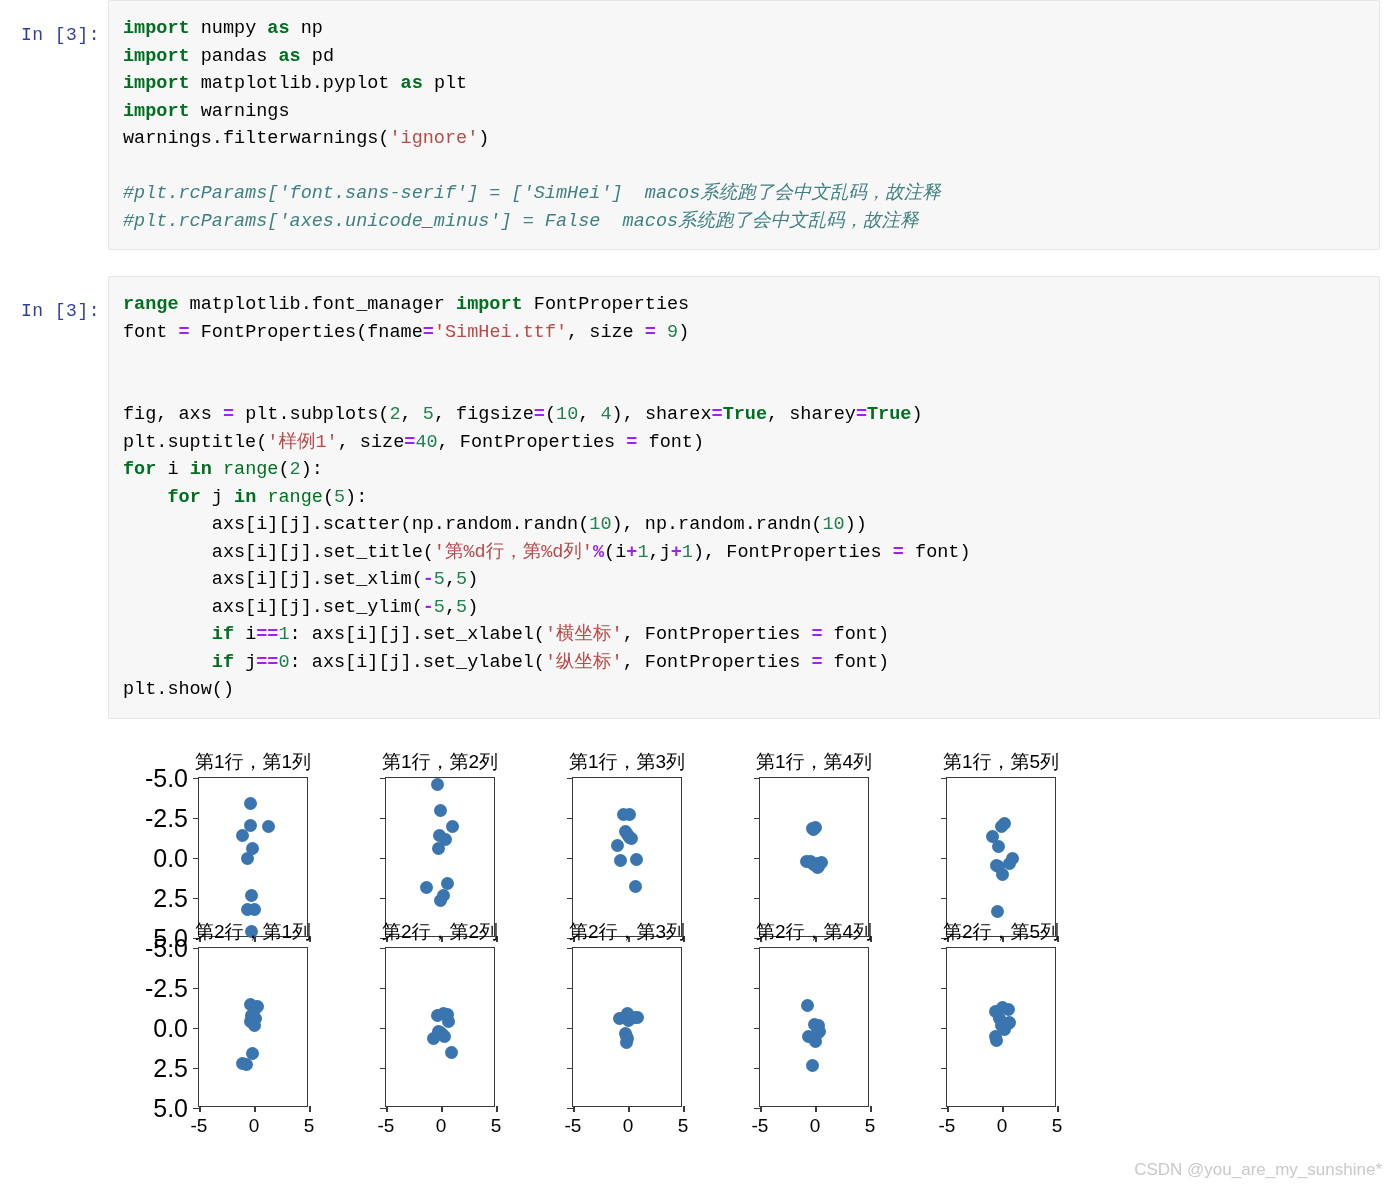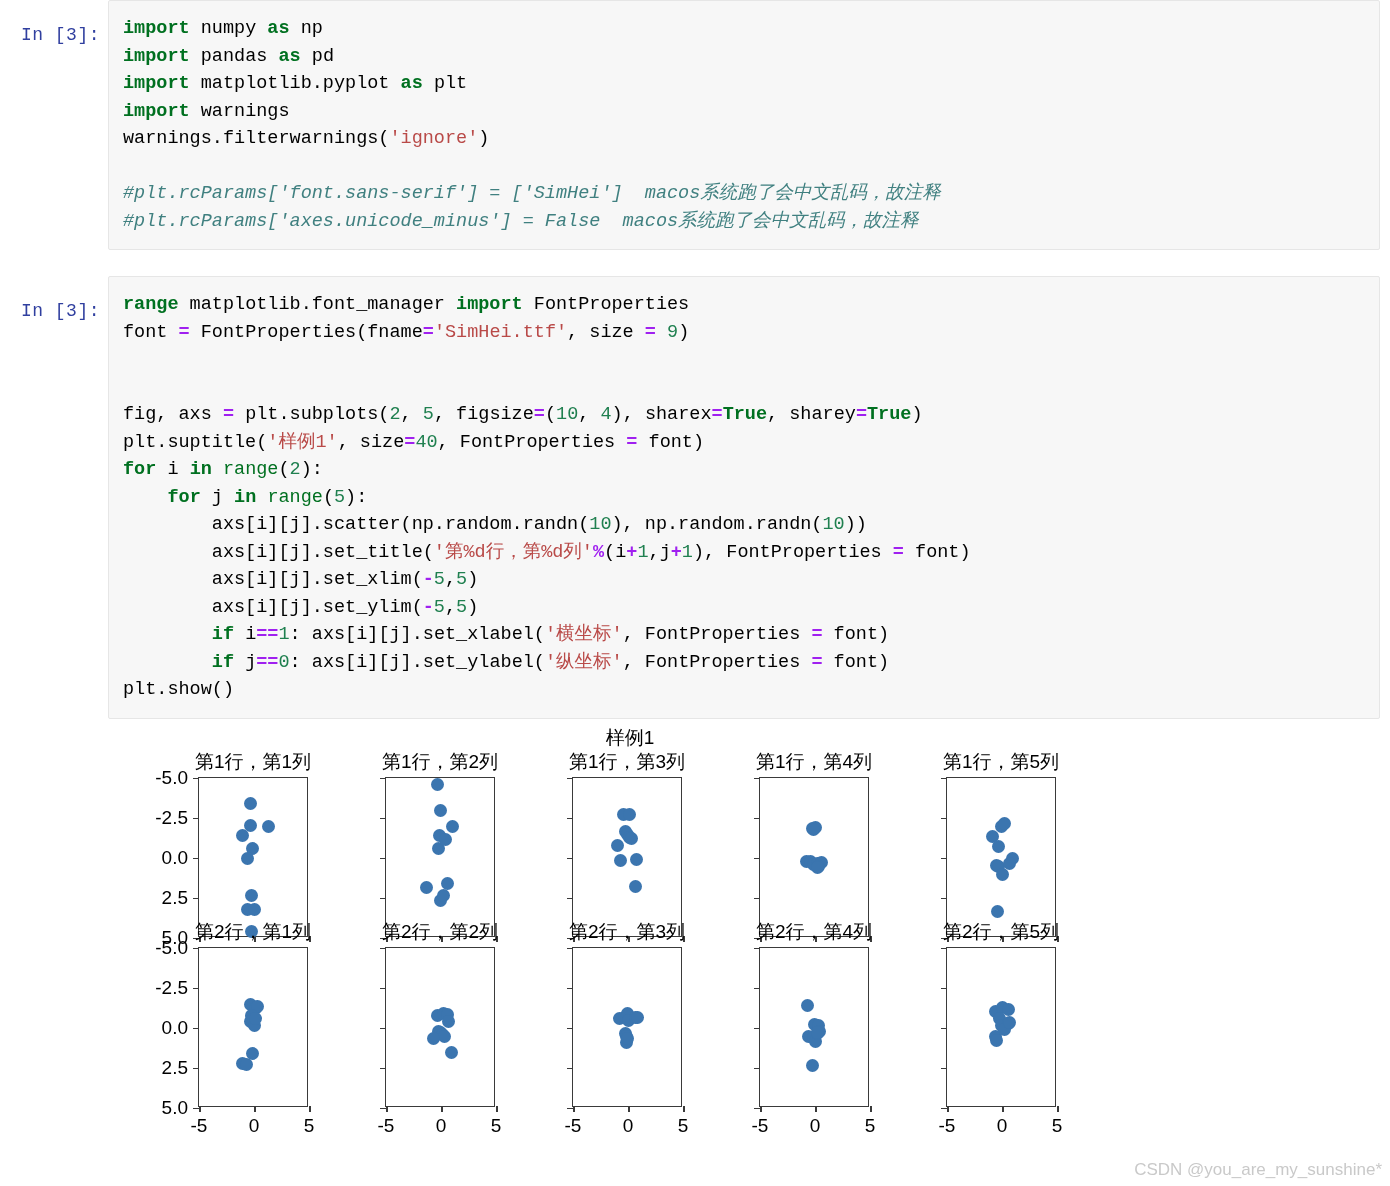--- a/index.html
+++ b/index.html
@@ -99,21 +99,21 @@
     background:#3b75af;
   }
   
   .tick-y, .tick-x { position:absolute; background:#3a3a3a; }
   .tick-y { width:6px; height:1.6px; left:-6px; }
   .tick-x { height:6px; width:1.6px; top:100%; }
   .ytl {
     position:absolute;
     right:100%; margin-right:11px;
     transform:translateY(-50%);
-    font-size:19px; color:#000; white-space:nowrap;
+    font-size:25px; color:#000; white-space:nowrap;
   }
   .xtl {
     position:absolute;
     top:100%; margin-top:9px;
     transform:translateX(-50%);
     font-size:19px; color:#000; white-space:nowrap;
   }
   .xlabel {
     position:absolute;
     left:0; width:100%;
@@ -163,21 +163,20 @@
         axs[i][j].set_title(<span class="str">'第%d行，第%d列'</span><span class="op">%</span>(i<span class="op">+</span><span class="num">1</span>,j<span class="op">+</span><span class="num">1</span>), FontProperties <span class="op">=</span> font)
         axs[i][j].set_xlim(<span class="op">-</span><span class="num">5</span>,<span class="num">5</span>)
         axs[i][j].set_ylim(<span class="op">-</span><span class="num">5</span>,<span class="num">5</span>)
         <span class="kw">if</span> i<span class="op">==</span><span class="num">1</span>: axs[i][j].set_xlabel(<span class="str">'横坐标'</span>, FontProperties <span class="op">=</span> font)
         <span class="kw">if</span> j<span class="op">==</span><span class="num">0</span>: axs[i][j].set_ylabel(<span class="str">'纵坐标'</span>, FontProperties <span class="op">=</span> font)
 plt.show()</pre>
   </div>
 </div>
 
 <div id="figure">
-  <div class="suptitle">样例1</div>
 
 <div class="axes" style="left: 78px; top: 52px; width: 110px; height: 160px;">
       <div class="ax-title">第1行，第1列</div>
       <div class="tick-y" style="top: 160px;"></div>
       <div class="ytl" style="top: 160px;">5.0</div>
       <div class="tick-y" style="top: 120px;"></div>
       <div class="ytl" style="top: 120px;">2.5</div>
       <div class="tick-y" style="top: 80px;"></div>
       <div class="ytl" style="top: 80px;">0.0</div>
       <div class="tick-y" style="top: 40px;"></div>

